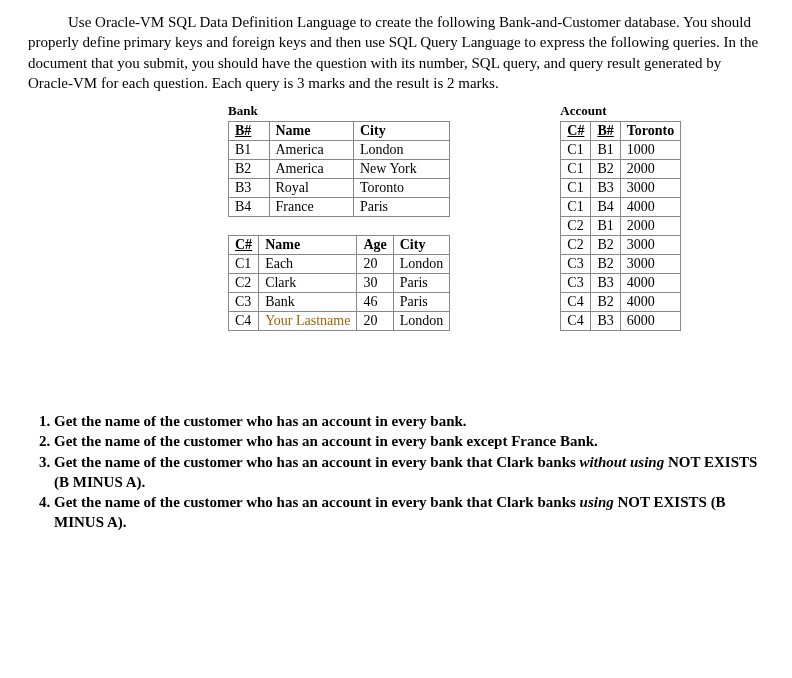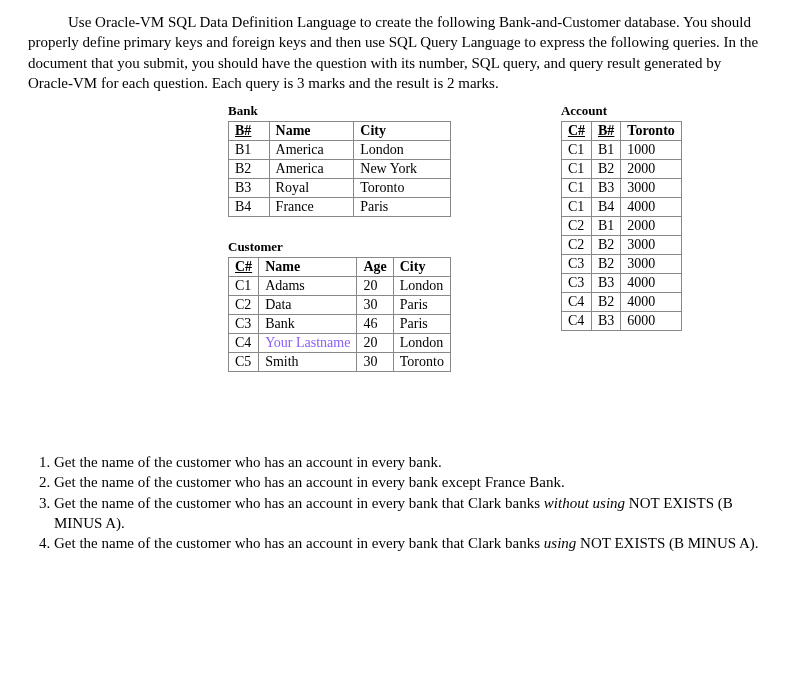--- a/index.html
+++ b/index.html
@@ -52,29 +52,30 @@
       background: #fff;
       font-weight: bold;
     }
     .underline {
       text-decoration: underline;
     }
     .center {
       text-align: left;
     }
     .your-lastname {
-      color: #8b5cf6;
+      color: #a16207;
     }
     .italic {
       font-style: italic;
       text-align: center;
     }
     .questions {
       margin-top: 80px;
       padding-left: 4px;
+      font-weight: bold;
     }
     .questions ol {
       padding-left: 22px;
       margin: 0;
     }
     .questions li {
       line-height: 1.35;
     }
     .col-left {
       display: flex;
@@ -124,60 +125,53 @@
               <td>France</td>
               <td>Paris</td>
             </tr>
           </tbody>
       </table>
     </div>
 
     <div class="cust-spacer"></div>
 
     <div class="tblock">
-      <h4>Customer</h4>
       <table>
         <thead>
           <tr>
             <th class="underline">C#</th>
             <th class="center">Name</th>
             <th>Age</th>
             <th class="center">City</th>
           </tr>
         </thead>
         <tbody id="customer-body">
             <tr>
               <td>C1</td>
-              <td class="center ">Adams</td>
+              <td class="center ">Each</td>
               <td class="center">20</td>
               <td class="center">London</td>
             </tr>
             <tr>
               <td>C2</td>
-              <td class="center ">Data</td>
+              <td class="center ">Clark</td>
               <td class="center">30</td>
               <td class="center">Paris</td>
             </tr>
             <tr>
               <td>C3</td>
               <td class="center ">Bank</td>
               <td class="center">46</td>
               <td class="center">Paris</td>
             </tr>
             <tr>
               <td>C4</td>
               <td class="center your-lastname">Your Lastname</td>
               <td class="center">20</td>
               <td class="center">London</td>
-            </tr>
-            <tr>
-              <td>C5</td>
-              <td class="center ">Smith</td>
-              <td class="center">30</td>
-              <td class="center">Toronto</td>
             </tr>
           </tbody>
       </table>
     </div>
   </div>
 
   <div class="tblock">
     <h4>Account</h4>
     <table>
       <thead>

